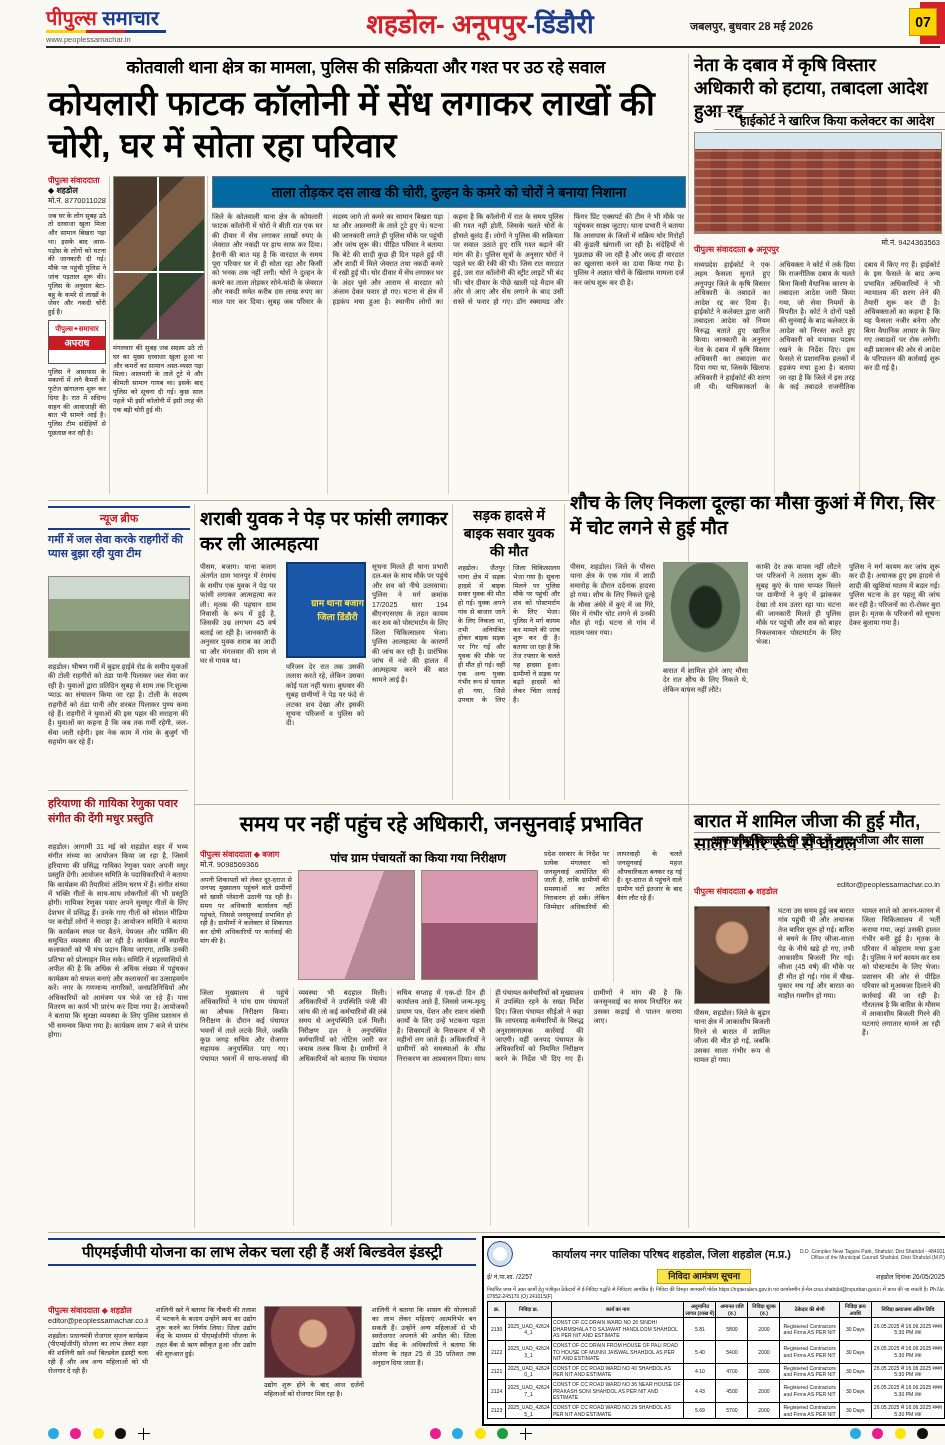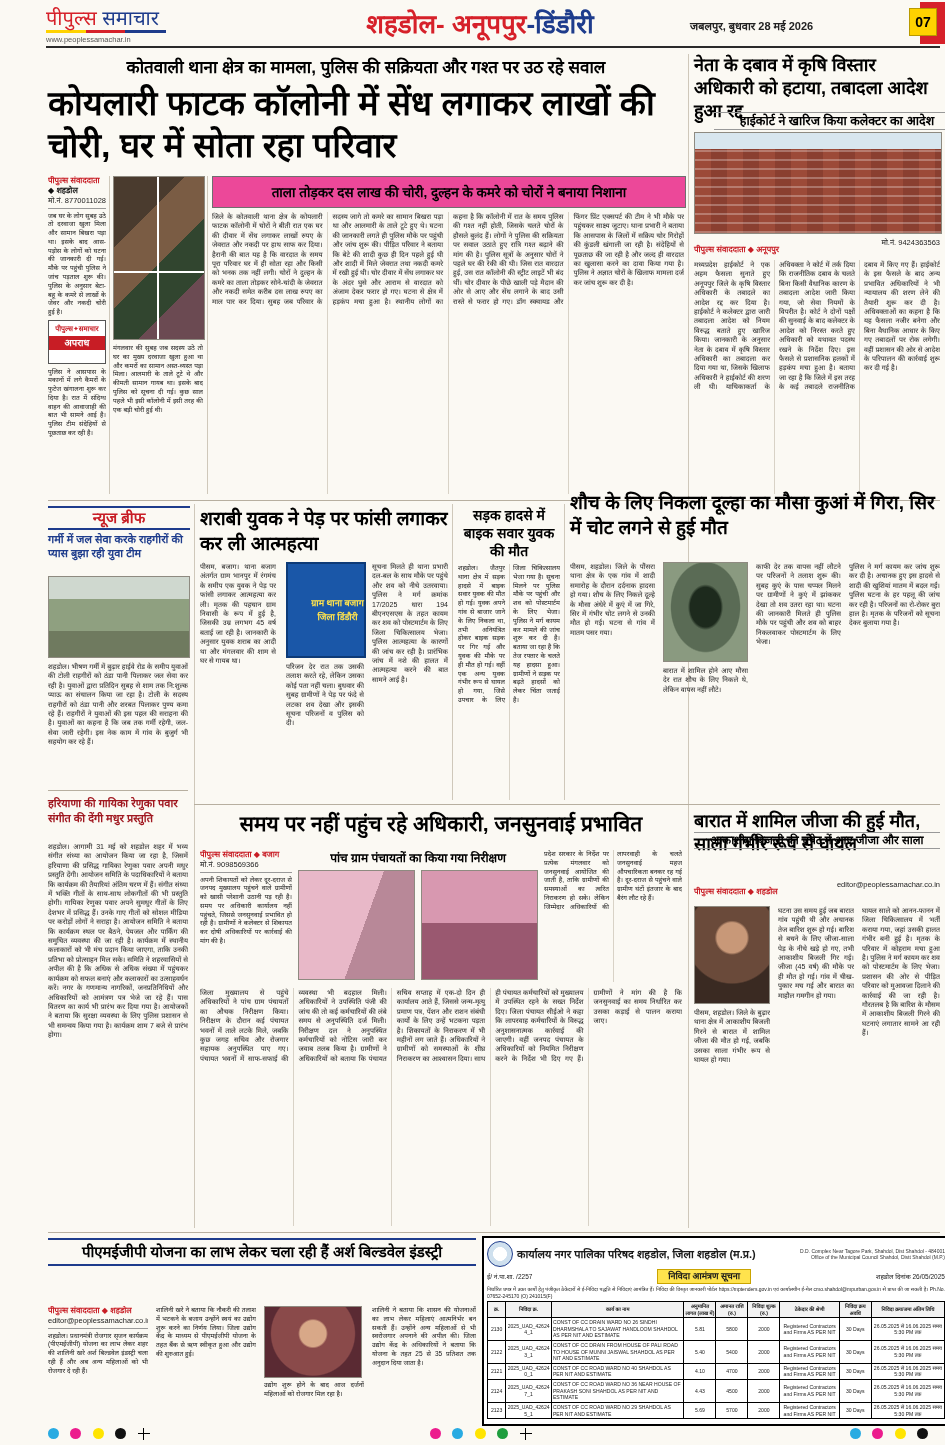--- a/index.html
+++ b/index.html
@@ -13,26 +13,26 @@
   .cols2{column-count:2;column-gap:8px;column-rule:1px solid #d8d2c6;}
   .cols3{column-count:3;column-gap:9px;column-rule:1px solid #d8d2c6;}
   .cols4{column-count:4;column-gap:10px;column-rule:1px solid #d8d2c6;}
   .cols5{column-count:5;column-gap:10px;column-rule:1px solid #d8d2c6;}
   .vline{width:0;border-left:1px solid #cfc8ba;}
   .hline{height:0;border-top:1px solid #b7afa0;}
   .ph{border:1px solid #8e8a80;}
   .by-red{color:#c81d25;font-weight:bold;font-size:8px;line-height:10px;}
   .by-blk{color:#111;font-weight:bold;font-size:8px;line-height:10px;}
   .by-sm{color:#222;font-size:7.5px;line-height:9.5px;}
-  .subbox{background:#ec4899;border:1px solid #6f6f6f;font-weight:bold;font-size:13.5px;
+  .subbox{background:#0369a1;border:1px solid #6f6f6f;font-weight:bold;font-size:13.5px;
           display:flex;align-items:center;justify-content:center;text-align:center;color:#000;}
   .brandbox{border:1px solid #555;text-align:center;background:#fff;overflow:hidden;}
   .bb1{color:#c81d25;font-weight:bold;font-size:7px;line-height:9px;padding-top:3px;}
   .tagband{background:#c81d25;color:#fff;font-weight:bold;font-size:9.5px;line-height:14px;margin-top:3px;}
-  .newsbrief-head{color:#c81d25;font-weight:bold;font-size:15px;text-align:center;
+  .newsbrief-head{color:#c81d25;font-weight:bold;font-size:11px;text-align:center;
                   border-top:2px solid #1e3c8c;border-bottom:2px solid #1e3c8c;line-height:20px;}
   .signboard{background:#1a57a8;border:2px solid #0d3a77;display:flex;flex-direction:column;
              align-items:center;justify-content:center;gap:3px;}
   .sign-t{color:#ffe34d;font-weight:bold;font-size:9px;line-height:11px;text-align:center;margin-left:23px;}
   .ph-collage{background:linear-gradient(135deg,#4a3b2e 0 28%,#7a5c44 28% 52%,#31452f 52% 74%,#6b4a52 74%);}
   .ph-court{background:linear-gradient(#d8e6ee 0 16%,rgba(0,0,0,0) 16%),
             repeating-linear-gradient(0deg,rgba(255,255,255,.28) 0 2px,rgba(0,0,0,0) 2px 9px),
             repeating-linear-gradient(90deg,#9c4a38 0 16px,#8a3f30 16px 32px);background-color:#9c4a38;}
   .ph-group{background:linear-gradient(#cfd8cf 0 28%,#8fa080 28% 68%,#6f7a5f 68%);}
   .ph-well{background:radial-gradient(ellipse at 50% 45%,#1d2a1d 0 26%,#5a6b55 30% 58%,#8a9a80 60%);}
@@ -50,21 +50,21 @@
   .regcross{width:12px;height:12px;display:inline-block;vertical-align:middle;
             background:linear-gradient(#000,#000) center/12px 1px no-repeat,
                        linear-gradient(#000,#000) center/1px 12px no-repeat;}
 </style>
 </head>
 <body>
 
 <div class="page">
 
   <div class="abs" style="left:46px;top:6px;width:170px;">
-    <div style="font-size:20px;font-weight:normal;line-height:24px;">
+    <div style="font-size:20px;font-weight:bold;line-height:24px;">
       <span style="color:#d6212a;">पीपुल्स</span>
       <span style="color:#1e3c8c;">समाचार</span>
     </div>
     <div style="height:3px;width:120px;background:linear-gradient(90deg,#ffd200 0 33%,#d6212a 33% 66%,#1e3c8c 66%);"></div>
     <div style="font-size:7.5px;color:#555;margin-top:2px;">www.peoplessamachar.in</div>
   </div>
 
   <div class="abs" style="left:280px;top:8px;width:400px;text-align:center;font-size:26px;font-weight:bold;line-height:32px;">
     <span style="color:#d6212a;">शहडोल-</span><span style="color:#d6212a;"> अनूपपुर</span><span style="color:#1e3c8c;">-डिंडौरी</span>
   </div>
@@ -197,21 +197,21 @@
   <div class="abs t65" style="left:156px;top:1306px;width:100px;height:112px;">शालिनी खरे ने बताया कि नौकरी की तलाश में भटकने के बजाय उन्होंने स्वयं का उद्योग शुरू करने का निर्णय लिया। जिला उद्योग केंद्र के माध्यम से पीएमईजीपी योजना के तहत बैंक से ऋण स्वीकृत हुआ और उद्योग की शुरुआत हुई।</div>
   <div class="abs" style="left:264px;top:1306px;width:100px;height:112px;overflow:hidden;">
     <div class="ph ph-woman" style="width:96px;height:70px;"></div>
     <div class="t65" style="height:36px;margin-top:3px;">उद्योग शुरू होने के बाद आज दर्जनों महिलाओं को रोजगार मिल रहा है।</div>
   </div>
   <div class="abs t65" style="left:372px;top:1306px;width:104px;height:112px;">शालिनी ने बताया कि शासन की योजनाओं का लाभ लेकर महिलाएं आत्मनिर्भर बन सकती हैं। उन्होंने अन्य महिलाओं से भी स्वरोजगार अपनाने की अपील की। जिला उद्योग केंद्र के अधिकारियों ने बताया कि योजना के तहत 25 से 35 प्रतिशत तक अनुदान दिया जाता है।</div>
 
   <div class="abs tender" style="left:482px;top:1236px;width:458px;height:180px;padding:3px;">
     <div style="display:flex;align-items:center;gap:4px;">
       <div style="width:24px;height:24px;border-radius:50%;border:1.5px solid #1e3c8c;background:radial-gradient(circle,#fff 0 40%,#cfe0ee 42%);flex:0 0 auto;"></div>
-      <div style="flex:1;text-align:left;font-weight:bold;font-size:11px;line-height:13px;">कार्यालय नगर पालिका परिषद शहडोल, जिला शहडोल (म.प्र.)</div>
+      <div style="flex:1;text-align:right;font-weight:bold;font-size:11px;line-height:13px;">कार्यालय नगर पालिका परिषद शहडोल, जिला शहडोल (म.प्र.)</div>
       <div style="width:150px;font-size:5px;line-height:6.5px;text-align:right;color:#333;">
         <div>D.D. Complex Near Tagore Park, Shahdol, Dist Shahdol - 484001</div>
         <div>Office of the Municipal Council Shahdol, Distt Shahdol (M.P.)</div>
       </div>
     </div>
     <div style="display:flex;align-items:center;justify-content:space-between;margin-top:2px;">
       <span style="font-size:6.5px;">ई/ नं.पा.शा. /2257</span>
       <span class="notice-badge">निविदा आमंत्रण सूचना</span>
       <span style="font-size:6.5px;">शहडोल दिनांक 26/05/2025</span>
     </div>

